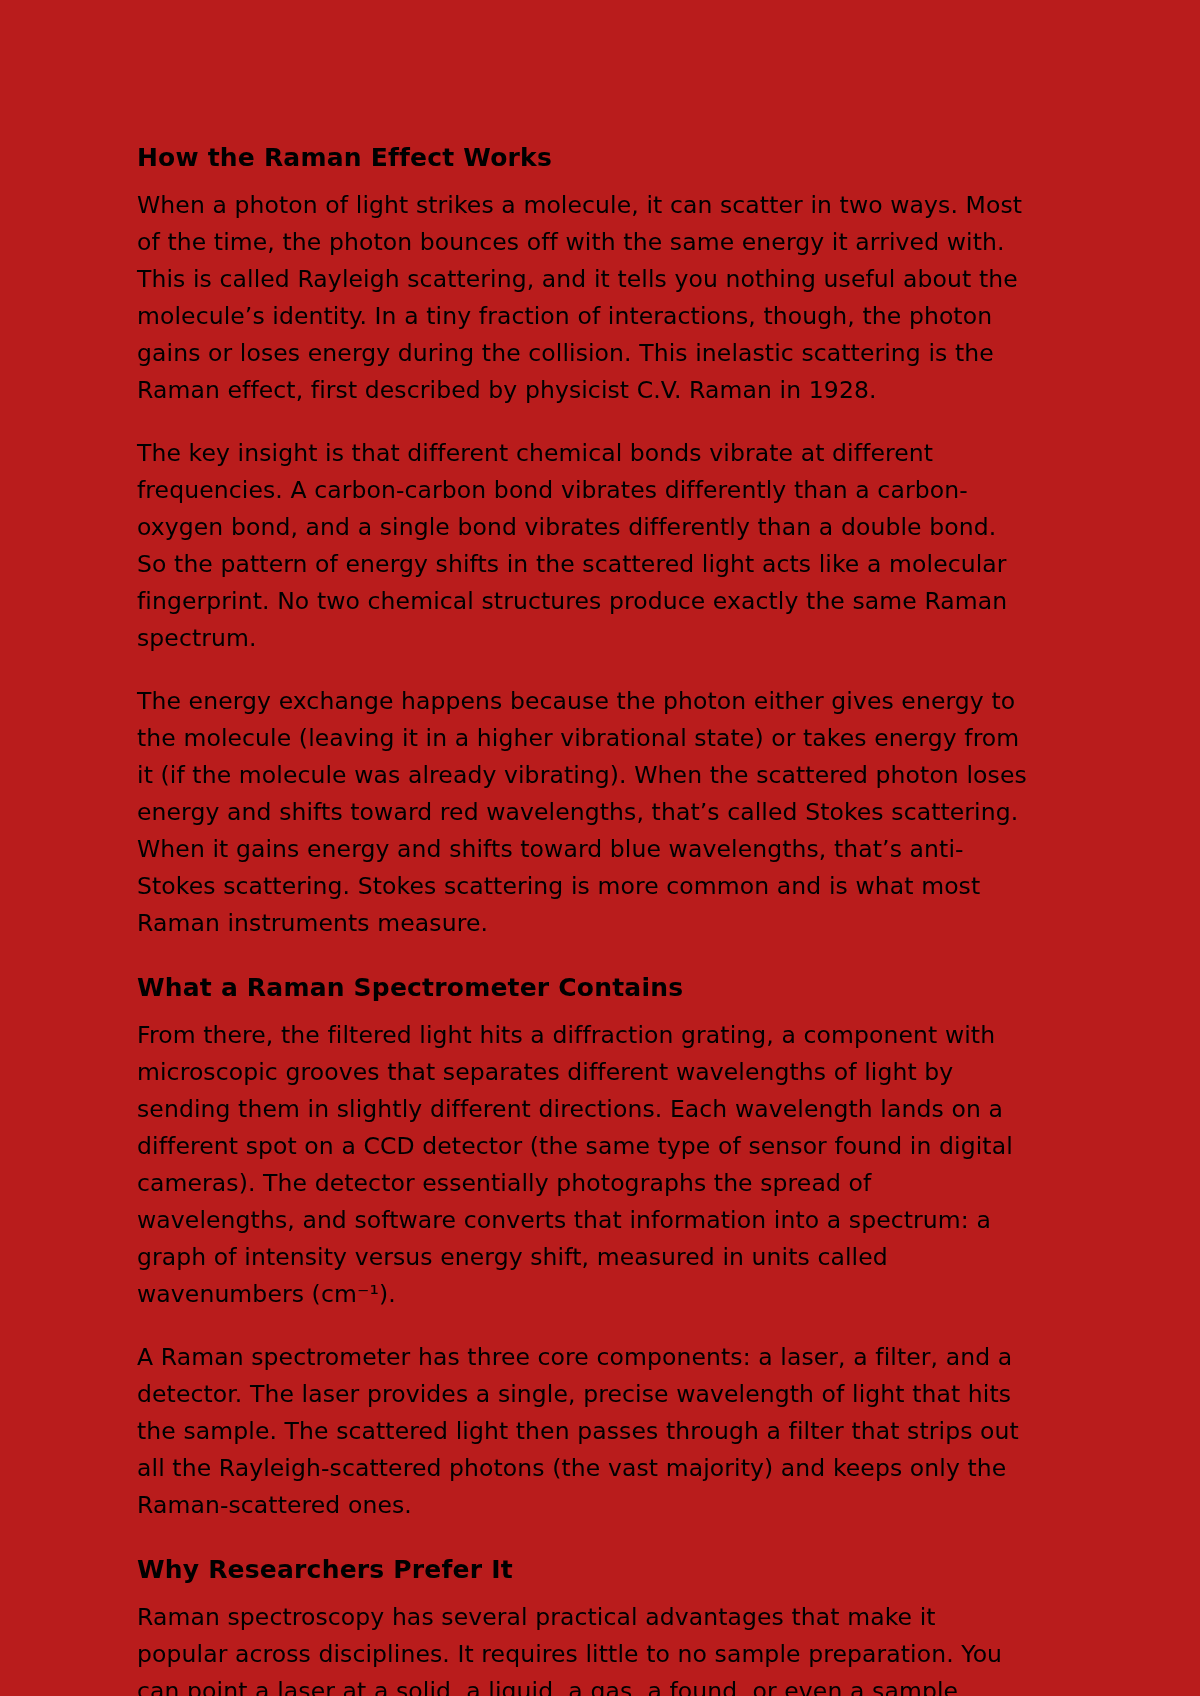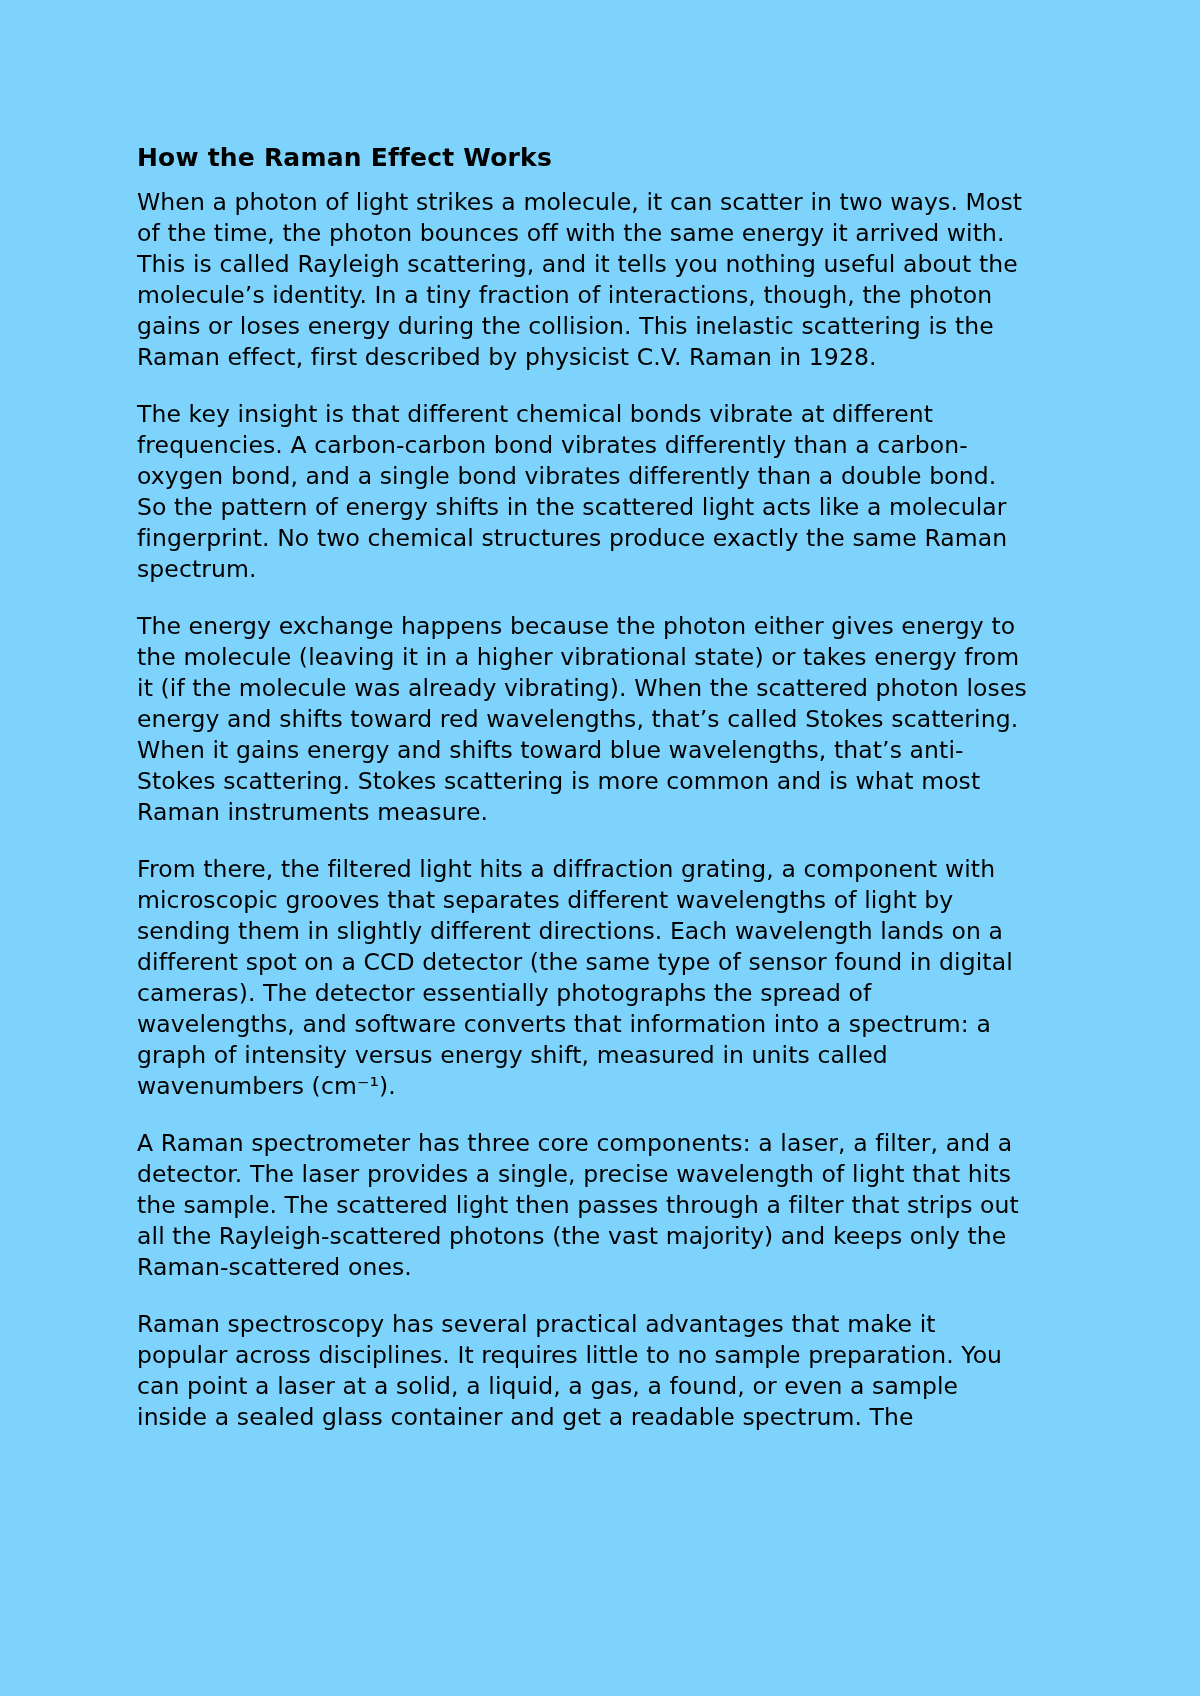--- a/index.html
+++ b/index.html
@@ -12,38 +12,38 @@
     height: 1696px;
     overflow: hidden;
     font-family: "DejaVu Sans", "Liberation Sans", sans-serif;
     color: #000000;
   }
   .page {
     box-sizing: border-box;
     width: 1200px;
     height: 1696px;
     padding: 142px 100px 0 137px;
-    background: #7dd3fc;
+    background: #b91c1c;
   }
   .content {
     width: 960px;
   }
   h2.doc-heading {
     font-size: 25px;
     line-height: 31px;
     font-weight: bold;
     letter-spacing: 0.2px;
     margin: 30px 0 14px 0;
   }
   h2.doc-heading:first-child {
     margin-top: 0;
   }
   p.doc-para {
     font-size: 23.5px;
-    line-height: 31px;
+    line-height: 37px;
     margin: 0 0 26px 0;
     white-space: pre-line;
     letter-spacing: 0.1px;
   }
 </style>
 </head>
 <body>
 
 <div class="page">
   <div class="content">
@@ -62,33 +62,35 @@
 fingerprint. No two chemical structures produce exactly the same Raman
 spectrum.</p>
     <p class="doc-para">The energy exchange happens because the photon either gives energy to
 the molecule (leaving it in a higher vibrational state) or takes energy from
 it (if the molecule was already vibrating). When the scattered photon loses
 energy and shifts toward red wavelengths, that’s called Stokes scattering.
 When it gains energy and shifts toward blue wavelengths, that’s anti-
 Stokes scattering. Stokes scattering is more common and is what most
 Raman instruments measure.</p>
 
+    <h2 class="doc-heading">What a Raman Spectrometer Contains</h2>
     <p class="doc-para">From there, the filtered light hits a diffraction grating, a component with
 microscopic grooves that separates different wavelengths of light by
 sending them in slightly different directions. Each wavelength lands on a
 different spot on a CCD detector (the same type of sensor found in digital
 cameras). The detector essentially photographs the spread of
 wavelengths, and software converts that information into a spectrum: a
 graph of intensity versus energy shift, measured in units called
 wavenumbers (cm⁻¹).</p>
     <p class="doc-para">A Raman spectrometer has three core components: a laser, a filter, and a
 detector. The laser provides a single, precise wavelength of light that hits
 the sample. The scattered light then passes through a filter that strips out
 all the Rayleigh-scattered photons (the vast majority) and keeps only the
 Raman-scattered ones.</p>
 
+    <h2 class="doc-heading">Why Researchers Prefer It</h2>
     <p class="doc-para">Raman spectroscopy has several practical advantages that make it
 popular across disciplines. It requires little to no sample preparation. You
 can point a laser at a solid, a liquid, a gas, a found, or even a sample
 inside a sealed glass container and get a readable spectrum. The</p>
 
   </div>
 </div>
 
 </body></html>

